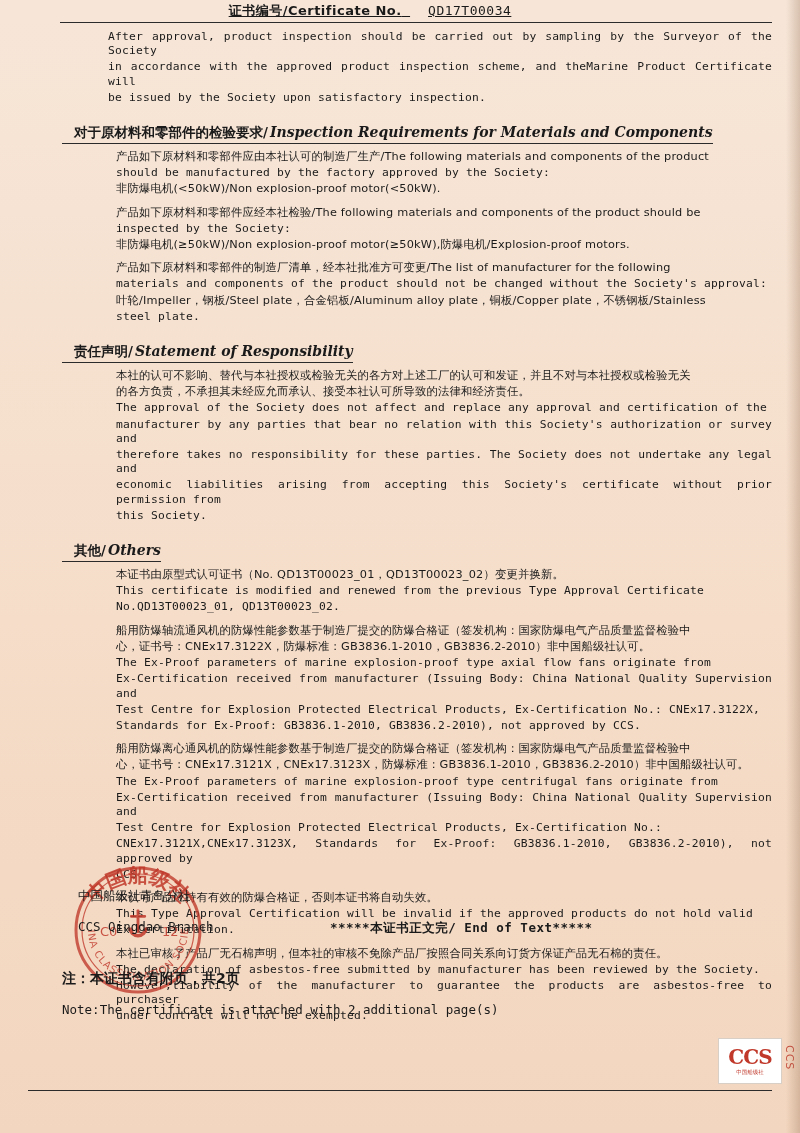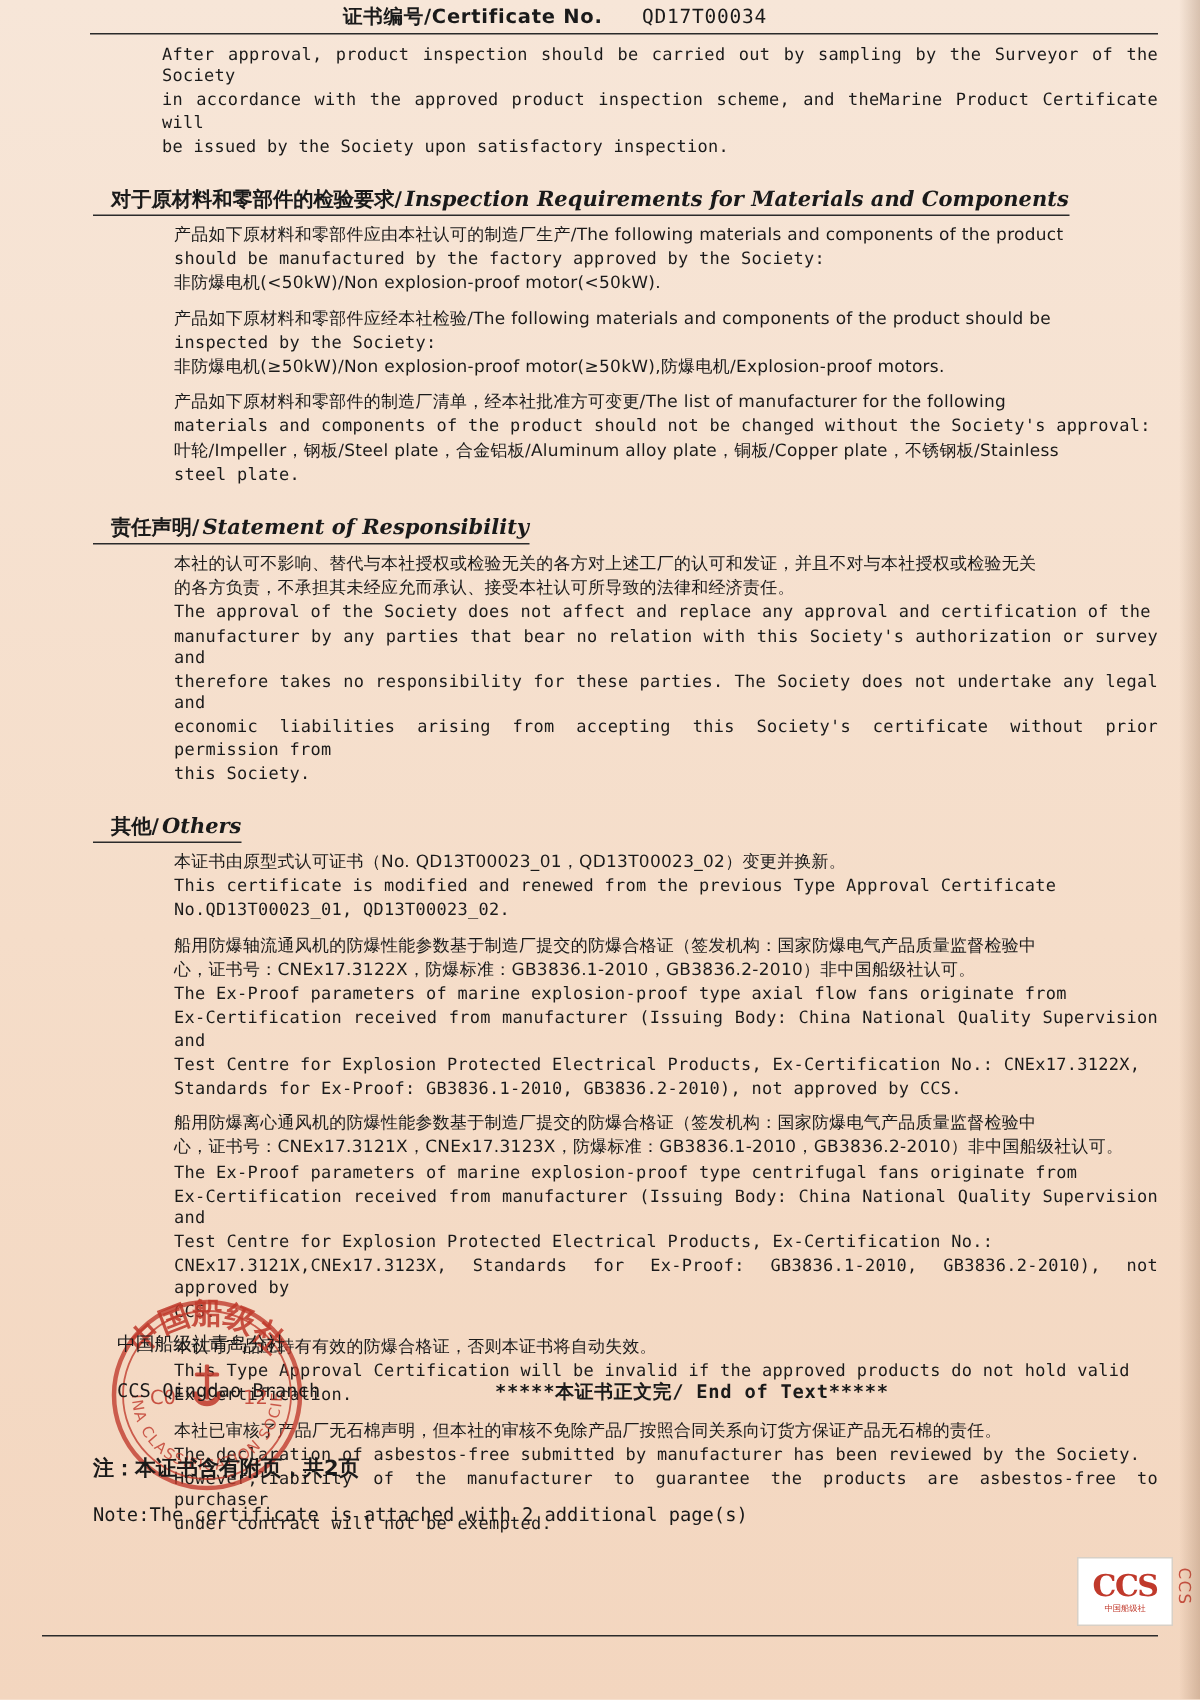--- a/index.html
+++ b/index.html
@@ -33,20 +33,21 @@
   .cert-header {
     position: absolute;
     top: 2px;
     left: 0;
     width: 740px;
     text-align: center;
     font-family: "DejaVu Sans Mono", monospace;
     font-size: 13px;
     letter-spacing: 0.5px;
     color: #1a1a1a;
+    text-decoration: underline;
   }
   .cert-header .hdr-cn { font-family: "DejaVu Sans", sans-serif; font-weight: bold; }
   .cert-header .hdr-no { margin-left: 18px; }
 
   .content {
     position: absolute;
     left: 62px;
     top: 30px;
     width: 710px;
   }

